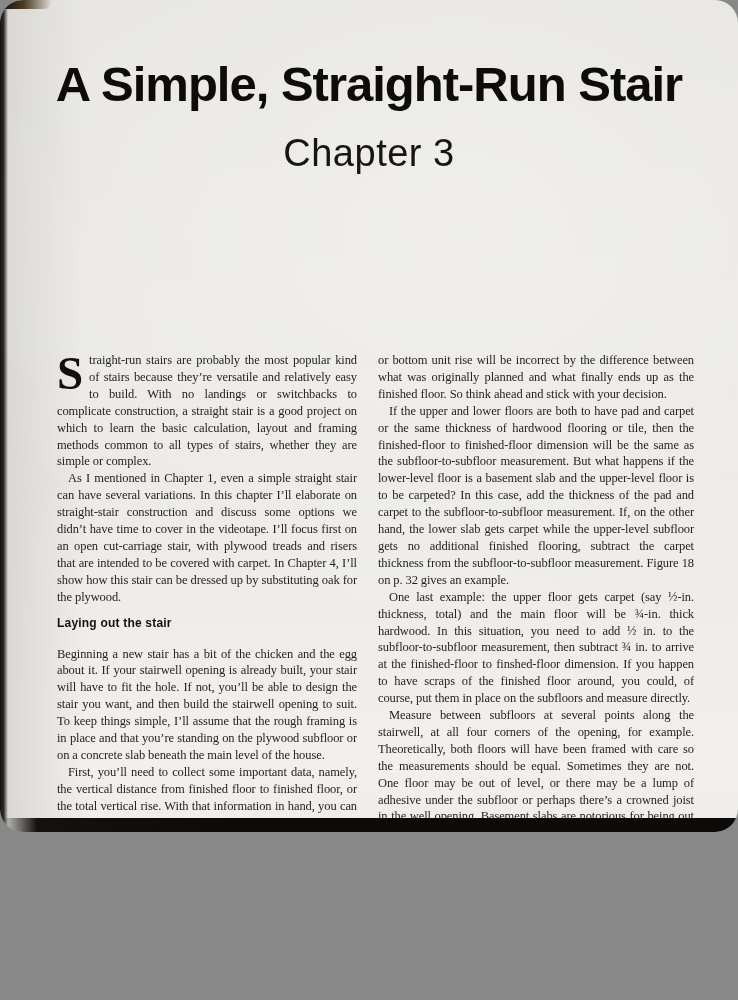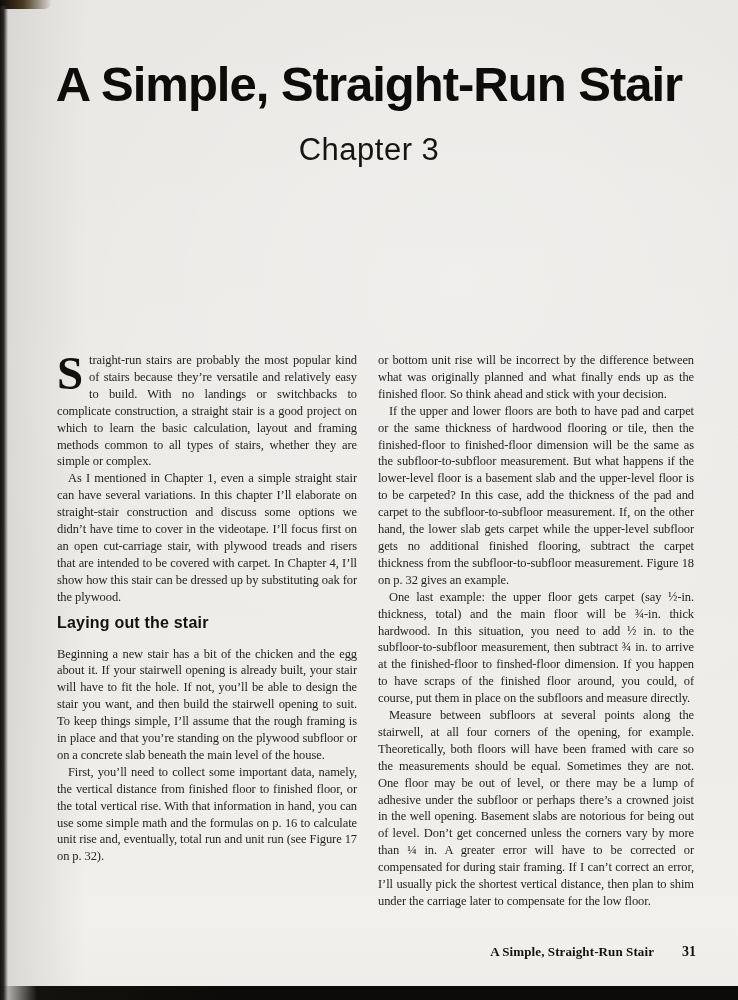--- a/index.html
+++ b/index.html
@@ -1,27 +1,28 @@
 <!DOCTYPE html>
 <html lang="en"><head>
 <meta charset="utf-8">
 <style>
   html, body { margin: 0; padding: 0; background: #888; }
   .scan {
     position: relative;
     width: 738px;
-    height: 1000px;
+    height: 832px;
     margin: 0 auto;
     overflow: hidden;
     background:
       radial-gradient(120% 80% at 62% 28%, rgba(255,255,255,0.30), rgba(255,255,255,0) 62%),
       linear-gradient(to right, #d7d6d3 0px, rgba(215,214,211,0) 85px),
       linear-gradient(to bottom, #e7e6e3 0%, #eceae7 55%, #f1f0ed 92%, #eeede9 100%);
     font-family: "Liberation Serif", serif;
     color: #262420;
+    border-radius: 23px;
   }
   
   .edge-left {
     position: absolute; left: 0; top: 6px; bottom: 0; width: 8px;
     background: linear-gradient(to right, #141210 0%, #2e2b27 45%, rgba(46,43,39,0) 100%);
   }
   .corner-tl {
     position: absolute; left: 0; top: 0; width: 52px; height: 9px;
     background: linear-gradient(to right, #0f0c08 0%, #4a3b22 45%, rgba(74,59,34,0) 100%);
     border-bottom-right-radius: 8px;
@@ -35,21 +36,21 @@
     position: absolute; top: 56px; left: 30px; right: 30px;
     margin: 0; text-align: center;
     font-family: "Liberation Sans", sans-serif;
     font-weight: bold; font-size: 49px; letter-spacing: -1px;
     color: #0d0c0a;
   }
   .chapter {
     position: absolute; top: 132px; left: 30px; right: 30px;
     text-align: center;
     font-family: "Liberation Sans", sans-serif;
-    font-weight: 400; font-size: 31px; letter-spacing: 0.5px;
+    font-weight: 400; font-size: 38px; letter-spacing: 0.5px;
     color: #171512;
   }
   
   .col {
     position: absolute; top: 352px;
     font-size: 12.5px; line-height: 16.9px; letter-spacing: -0.1px;
     text-align: justify;
     hyphens: auto; -webkit-hyphens: auto;
   }
   .col-left  { left: 57px;  width: 300px; }
@@ -60,21 +61,21 @@
     float: left;
     font-family: "Liberation Serif", serif;
     font-weight: bold;
     font-size: 47px; line-height: 38px;
     padding: 2px 6px 0 0;
     color: #12100d;
   }
   .subhead {
     margin: 9px 0 14px 0;
     font-family: "Liberation Sans", sans-serif;
-    font-weight: bold; font-size: 16px; letter-spacing: 0.2px;
+    font-weight: bold; font-size: 12px; letter-spacing: 0.2px;
     text-align: left;
     color: #14120f;
   }
   
   .footer {
     position: absolute; top: 942px; right: 42px;
     font-family: Liberation Serif, serif;
     color: #14120f;
     white-space: nowrap;
   }

